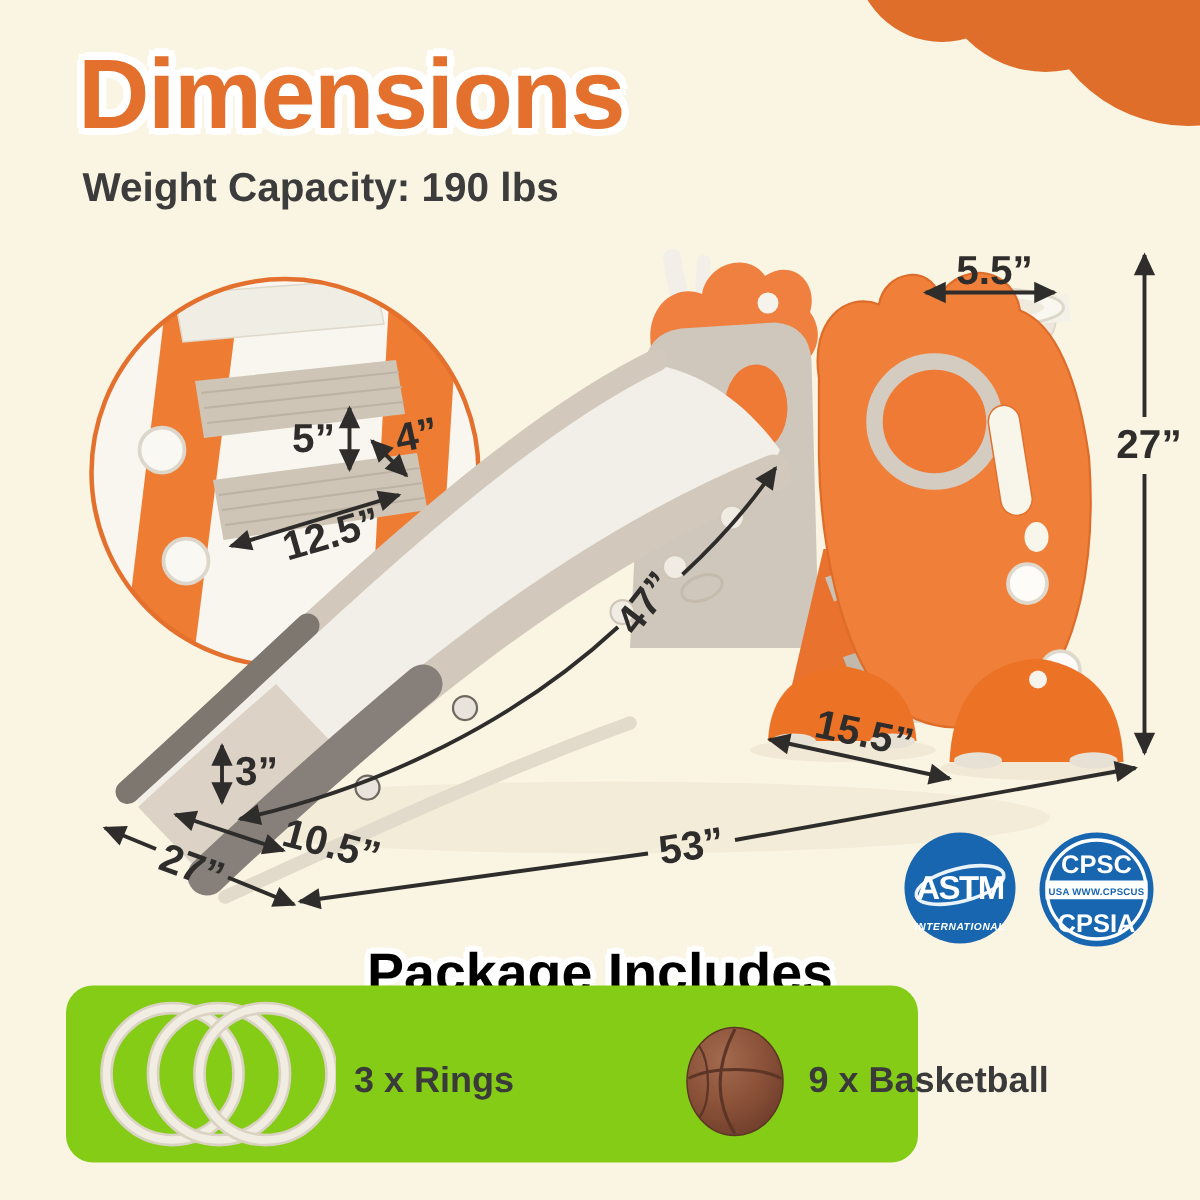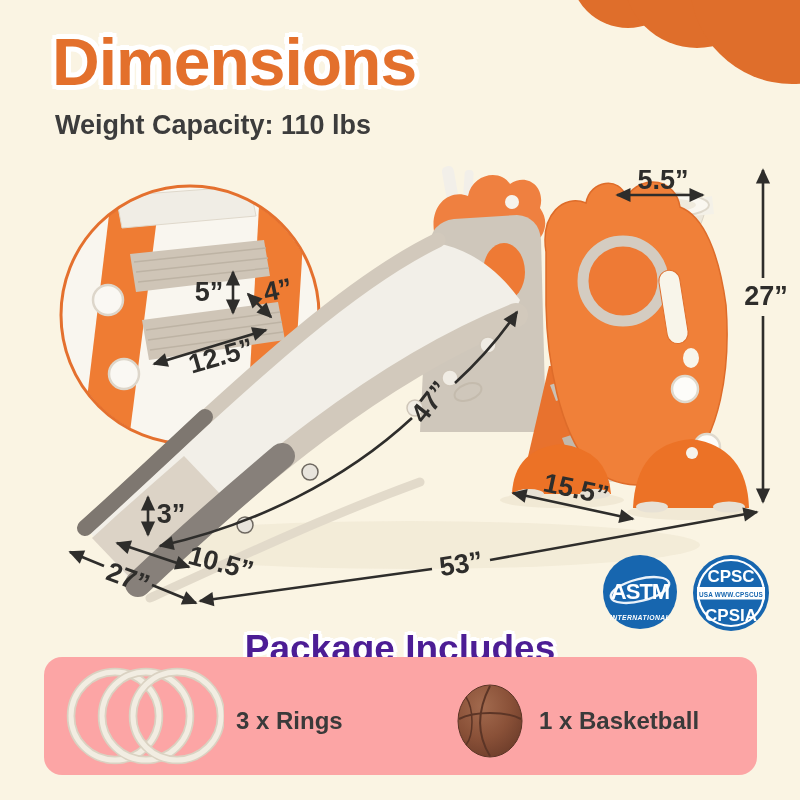--- a/index.html
+++ b/index.html
@@ -12,27 +12,27 @@
     text-shadow:-4px -4px 0 #fff,4px -4px 0 #fff,-4px 4px 0 #fff,4px 4px 0 #fff,
                  0 -5px 0 #fff,0 5px 0 #fff,-5px 0 0 #fff,5px 0 0 #fff;
     text-align:center;
   }
   .subtitle{
     position:absolute;left:55px;top:110px;margin:0;
     font-size:27px;font-weight:bold;color:#3C3C3C;
   }
   .pkg-title{
     position:absolute;left:0;top:628px;width:800px;margin:0;text-align:center;
-    font-size:37px;font-weight:bold;color:#4c1d95;
+    font-size:37px;font-weight:bold;color:#000000;
     text-shadow:-3px -3px 0 #fff,3px -3px 0 #fff,-3px 3px 0 #fff,3px 3px 0 #fff,
                  0 -4px 0 #fff,0 4px 0 #fff,-4px 0 0 #fff,4px 0 0 #fff;
   }
   .pkg-panel{
-    position:absolute;left:44px;top:657px;width:713px;height:118px;
-    background:#fca5a5;border-radius:18px;
+    position:absolute;left:44px;top:657px;width:568px;height:118px;
+    background:#84cc16;border-radius:18px;
   }
   .pkg-icon{position:absolute;}
   .pkg-label{position:absolute;font-size:24px;font-weight:bold;color:#3A3A3A;white-space:nowrap;}
   .dim{font-family:"Liberation Sans",sans-serif;font-size:27px;font-weight:bold;fill:#2E2D2B;text-anchor:middle;}
   .dimline{stroke:#2E2D2B;stroke-width:2.6;fill:none;}
 </style>
 </head>
 <body>
 
 <div class="canvas">
@@ -198,21 +198,21 @@
       <circle cx="731" cy="593" r="38" fill="#1766AF"></circle>
       <circle cx="731" cy="593" r="33" fill="none" stroke="#FFFFFF" stroke-width="2.2"></circle>
       <text x="731" y="582" text-anchor="middle" font-size="17" font-weight="bold" fill="#FFFFFF">CPSC</text>
       <rect x="697" y="587" width="68" height="12.5" fill="#FFFFFF"></rect>
       <text x="731" y="596.5" text-anchor="middle" font-size="6.4" font-weight="bold" letter-spacing="0.2" fill="#1766AF">USA WWW.CPSCUS</text>
       <text x="731" y="621" text-anchor="middle" font-size="17" font-weight="bold" fill="#FFFFFF">CPSIA</text>
     </g>
   </svg>
 
   <h1 class="page-title">Dimensions</h1>
-  <p class="subtitle">Weight Capacity: 110 lbs</p>
+  <p class="subtitle">Weight Capacity: 190 lbs</p>
 
   <h2 class="pkg-title">Package Includes</h2>
 
   <div class="pkg-panel">
     <svg class="pkg-icon" style="left:20px;top:8px;" width="160" height="102" viewBox="0 0 160 102">
       <g fill="none">
         <circle cx="51" cy="51" r="44" stroke="#DAD2C2" stroke-width="8.5"></circle>
         <circle cx="51" cy="51" r="44" stroke="#F2EDE2" stroke-width="5"></circle>
         <circle cx="82" cy="51" r="44" stroke="#DAD2C2" stroke-width="8.5"></circle>
         <circle cx="82" cy="51" r="44" stroke="#F2EDE2" stroke-width="5"></circle>
@@ -221,16 +221,16 @@
       </g>
     </svg>
     <div class="pkg-label" style="left:192px;top:50px;">3 x Rings</div>
     <svg class="pkg-icon" style="left:410px;top:24px;" width="72" height="80" viewBox="0 0 72 80">
       <ellipse cx="36" cy="40" rx="32" ry="36" fill="url(#ballGrad)"></ellipse>
       <ellipse cx="36" cy="40" rx="32" ry="36" fill="none" stroke="#5C3526" stroke-width="1"></ellipse>
       <path d="M36,5 C23,30 23,54 36,75" stroke="#5C3526" stroke-width="2" fill="none"></path>
       <path d="M5,38 C20,30 52,30 67,38" stroke="#5C3526" stroke-width="2" fill="none"></path>
       <path d="M12,16 C20,28 20,54 12,64" stroke="#5C3526" stroke-width="1.5" fill="none"></path>
     </svg>
-    <div class="pkg-label" style="left:495px;top:50px;">1 x Basketball</div>
+    <div class="pkg-label" style="left:495px;top:50px;">9 x Basketball</div>
   </div>
 
 </div>
 
 </body></html>

